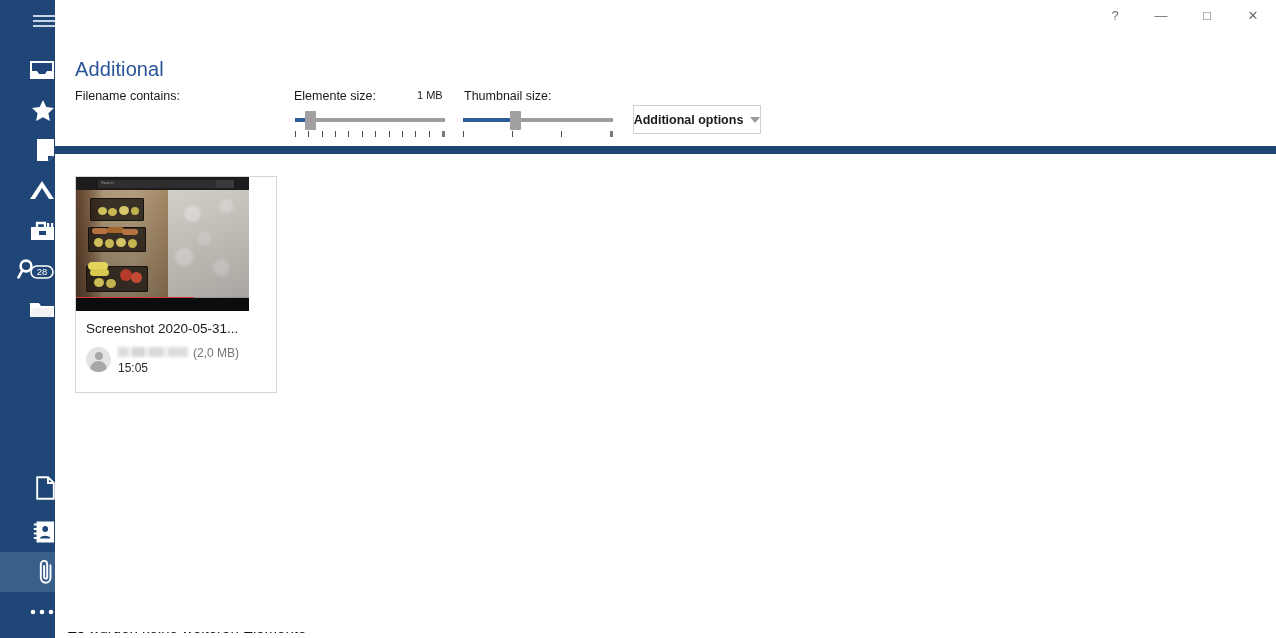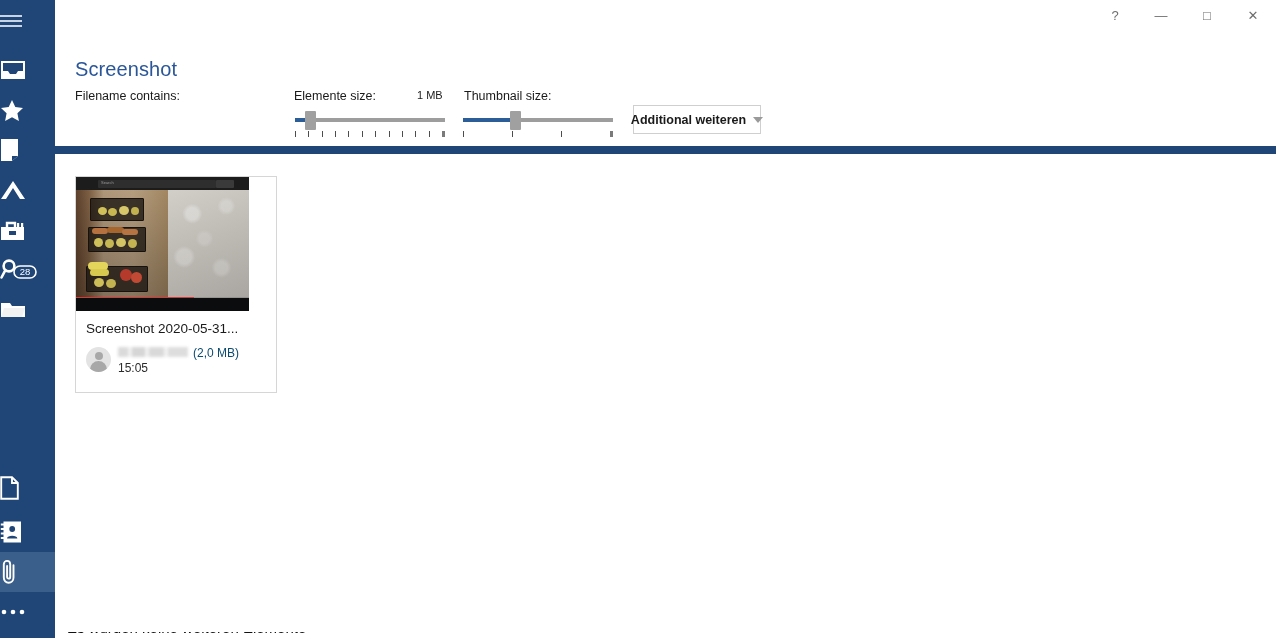--- a/index.html
+++ b/index.html
@@ -17,21 +17,21 @@
 
   
   .sidebar {
     position: absolute; left: 0; top: 0;
     width: 55px; height: 638px;
     background: #1f4677;
     display: flex; flex-direction: column; align-items: center;
   }
   .nav-btn {
     width: 55px; height: 40px;
-    display: flex; align-items: center; justify-content: flex-start;
+    display: flex; align-items: center; justify-content: flex-end;
     cursor: pointer;
     position: relative;
   }
   .nav-btn.selected { background: #3a5f8a; }
   .nav-btn svg { display: block; }
   .nav-spacer { flex: 1 1 auto; }
   .badge-wrap { position: relative; }
 
   
   .win-controls {
@@ -245,21 +245,21 @@
     background: linear-gradient(90deg,#d9d9d9 0 14%, #efefef 14% 20%, #d4d4d4 20% 38%, #f0f0f0 38% 44%, #d8d8d8 44% 66%, #f2f2f2 66% 72%, #dcdcdc 72% 100%);
     filter: blur(1.6px);
     opacity: 0.95;
   }
   .card-time {
     position: absolute; left: 32px; top: 16px;
     font-size: 12px; color: #2b2b2b;
   }
   .card-size {
     position: absolute; right: 0; top: 1px;
-    font-size: 12px; color: #0c4a6e; white-space: nowrap;
+    font-size: 12px; color: #737373; white-space: nowrap;
   }
 
   
   .cutoff-strip {
     position: absolute; left: 0; bottom: 0;
     width: 1221px; height: 6px;
     overflow: hidden;
   }
   .cutoff-text {
     position: absolute; left: 12px; top: -13px;
@@ -380,21 +380,21 @@
         <span>—</span>
       </div>
       <div class="win-btn">
         <span>□</span>
       </div>
       <div class="win-btn close">
         <span>✕</span>
       </div>
     </div>
 
-    <div class="page-title">Screenshot</div>
+    <div class="page-title">Additional</div>
 
     <div class="toolbar">
 
       <div class="field-label" style="left:20px; top:3px;">Filename contains:</div>
 
       <div class="field-label" style="left:239px; top:3px;">Elemente size:</div>
       <div class="size-value" style="left:362px; top:3px;">1 MB</div>
 
       <div class="slider" id="slider-min" style="left:240px; top:22px; width:150px;">
         <div class="track-fill" style="width: 9.73px;"></div>
@@ -424,21 +424,21 @@
         <div class="thumb" style="left: 47.26px;"></div>
         <div class="ticks">
             <div class="tick" style="left: 0px;"></div>
             <div class="tick" style="left: 49px;"></div>
             <div class="tick" style="left: 98px;"></div>
             <div class="tick big" style="left: 147px;"></div>
           </div>
       </div>
 
       <div class="opt-btn">
-        <span class="opt-label">Additional weiteren</span>
+        <span class="opt-label">Additional options</span>
         <span class="caret"></span>
       </div>
     </div>
 
     <div class="divider"></div>
 
     <div class="results">
 
       <div class="att-card">
 

